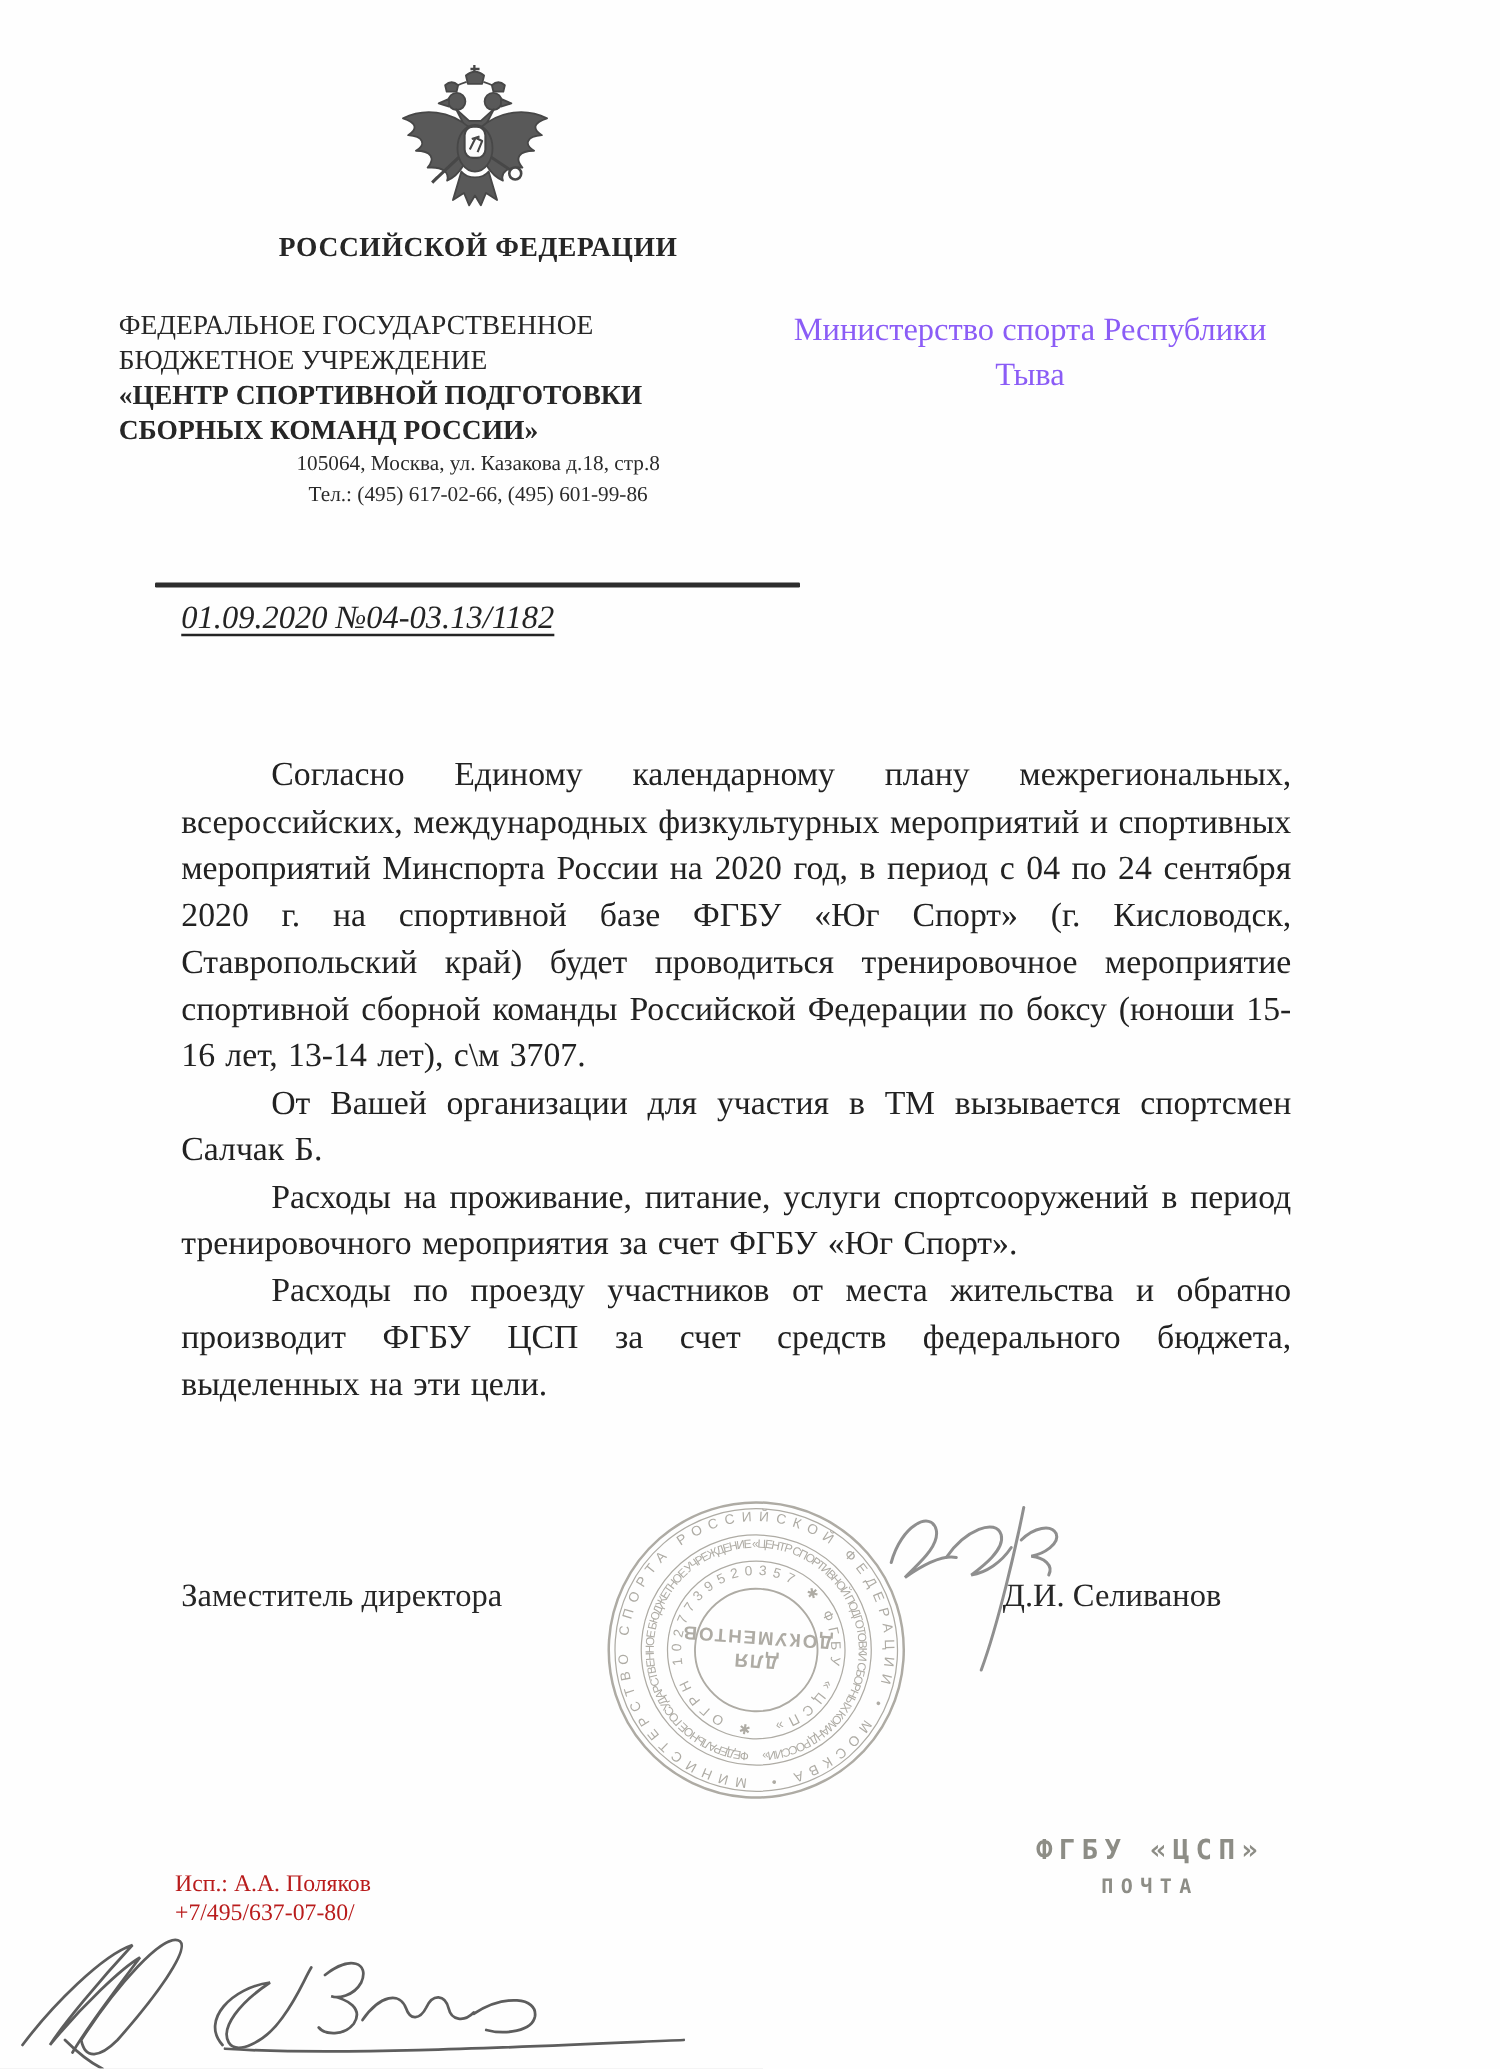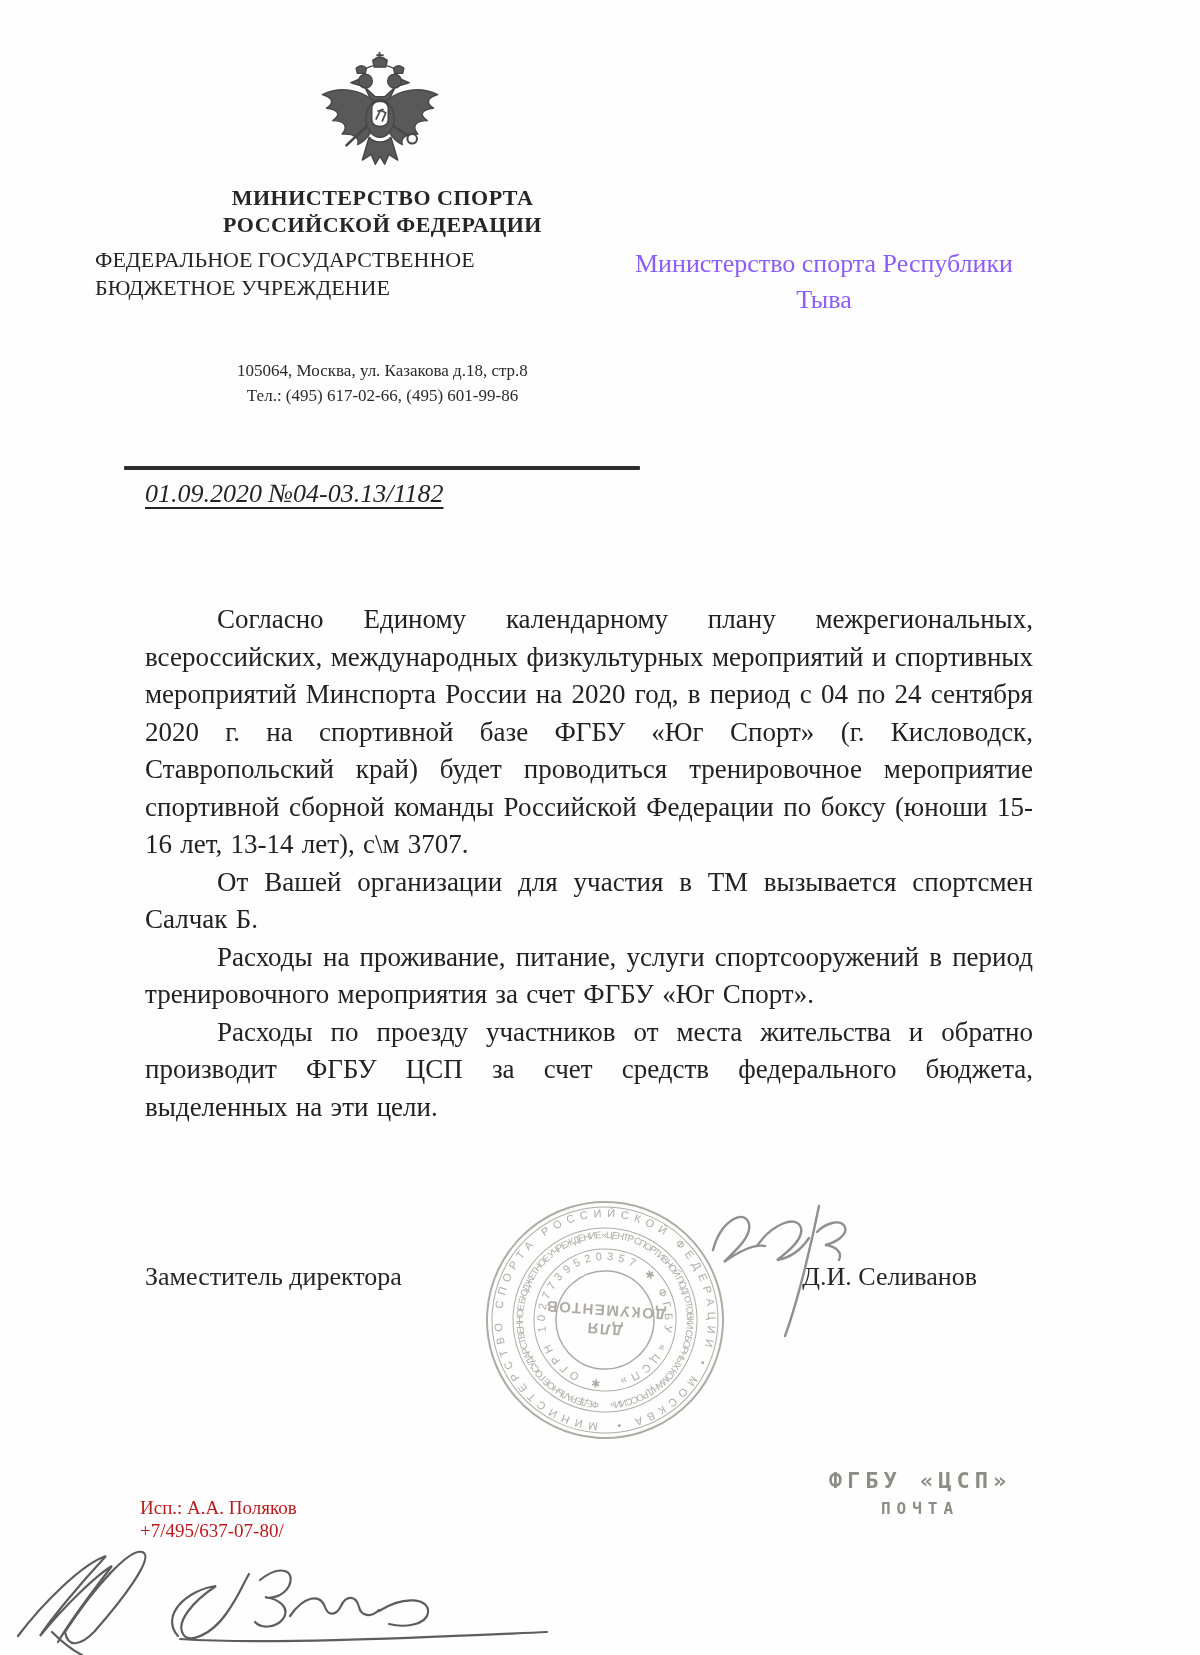--- a/index.html
+++ b/index.html
@@ -80,27 +80,28 @@
 
       <path d="M75 73 L90 83" fill="none" stroke-width="2.2"></path>
       <circle cx="93.5" cy="85.5" r="4.6" fill="#fefefe" stroke-width="2"></circle>
 
       <rect x="54.5" y="49.5" width="16" height="24" rx="6.5" fill="#fdfdfd" stroke-width="1.6"></rect>
       <path d="M58.5 67 l4.5 -9 l5 2.5 l-3.5 8.5 M60 59 l6 -2" fill="none" stroke-width="1.6"></path>
     </g>
   </svg>
 
   <div class="ministry">
-    <div>МИНИСТЕРСТВО  СПОРТА</div>
     <div>РОССИЙСКОЙ ФЕДЕРАЦИИ</div>
   </div>
 
   <div class="org">
     <div>ФЕДЕРАЛЬНОЕ ГОСУДАРСТВЕННОЕ</div>
     <div>БЮДЖЕТНОЕ УЧРЕЖДЕНИЕ</div>
+    <div class="b">«ЦЕНТР СПОРТИВНОЙ ПОДГОТОВКИ</div>
+    <div class="b">СБОРНЫХ КОМАНД РОССИИ»</div>
   </div>
 
   <div class="addr">
     <div>105064, Москва, ул. Казакова д.18, стр.8</div>
     <div>Тел.: (495) 617-02-66, (495) 601-99-86</div>
   </div>
 
   <div class="rule"></div>
 
   <div class="ref">01.09.2020 №04-03.13/1182</div>

